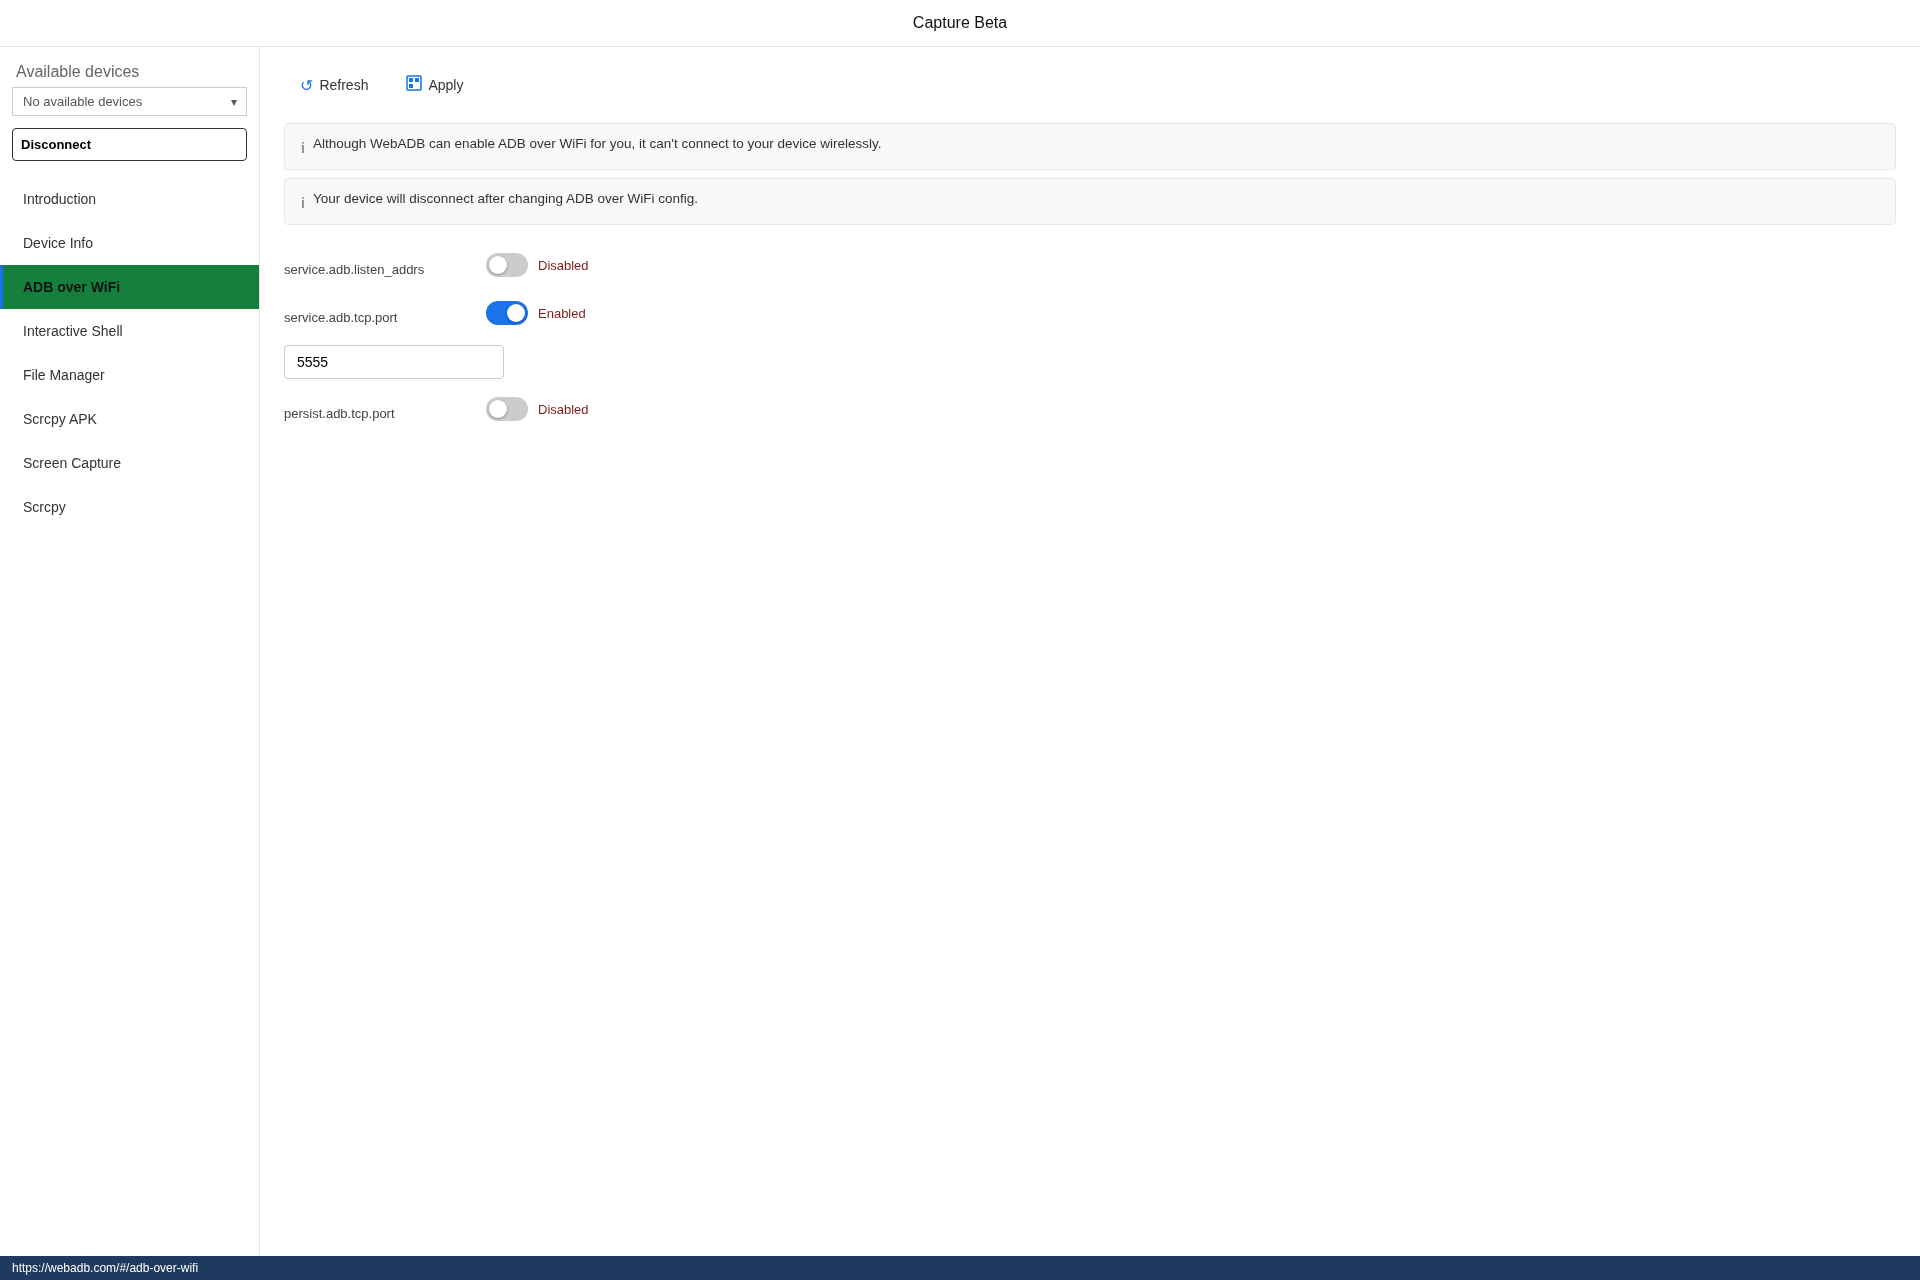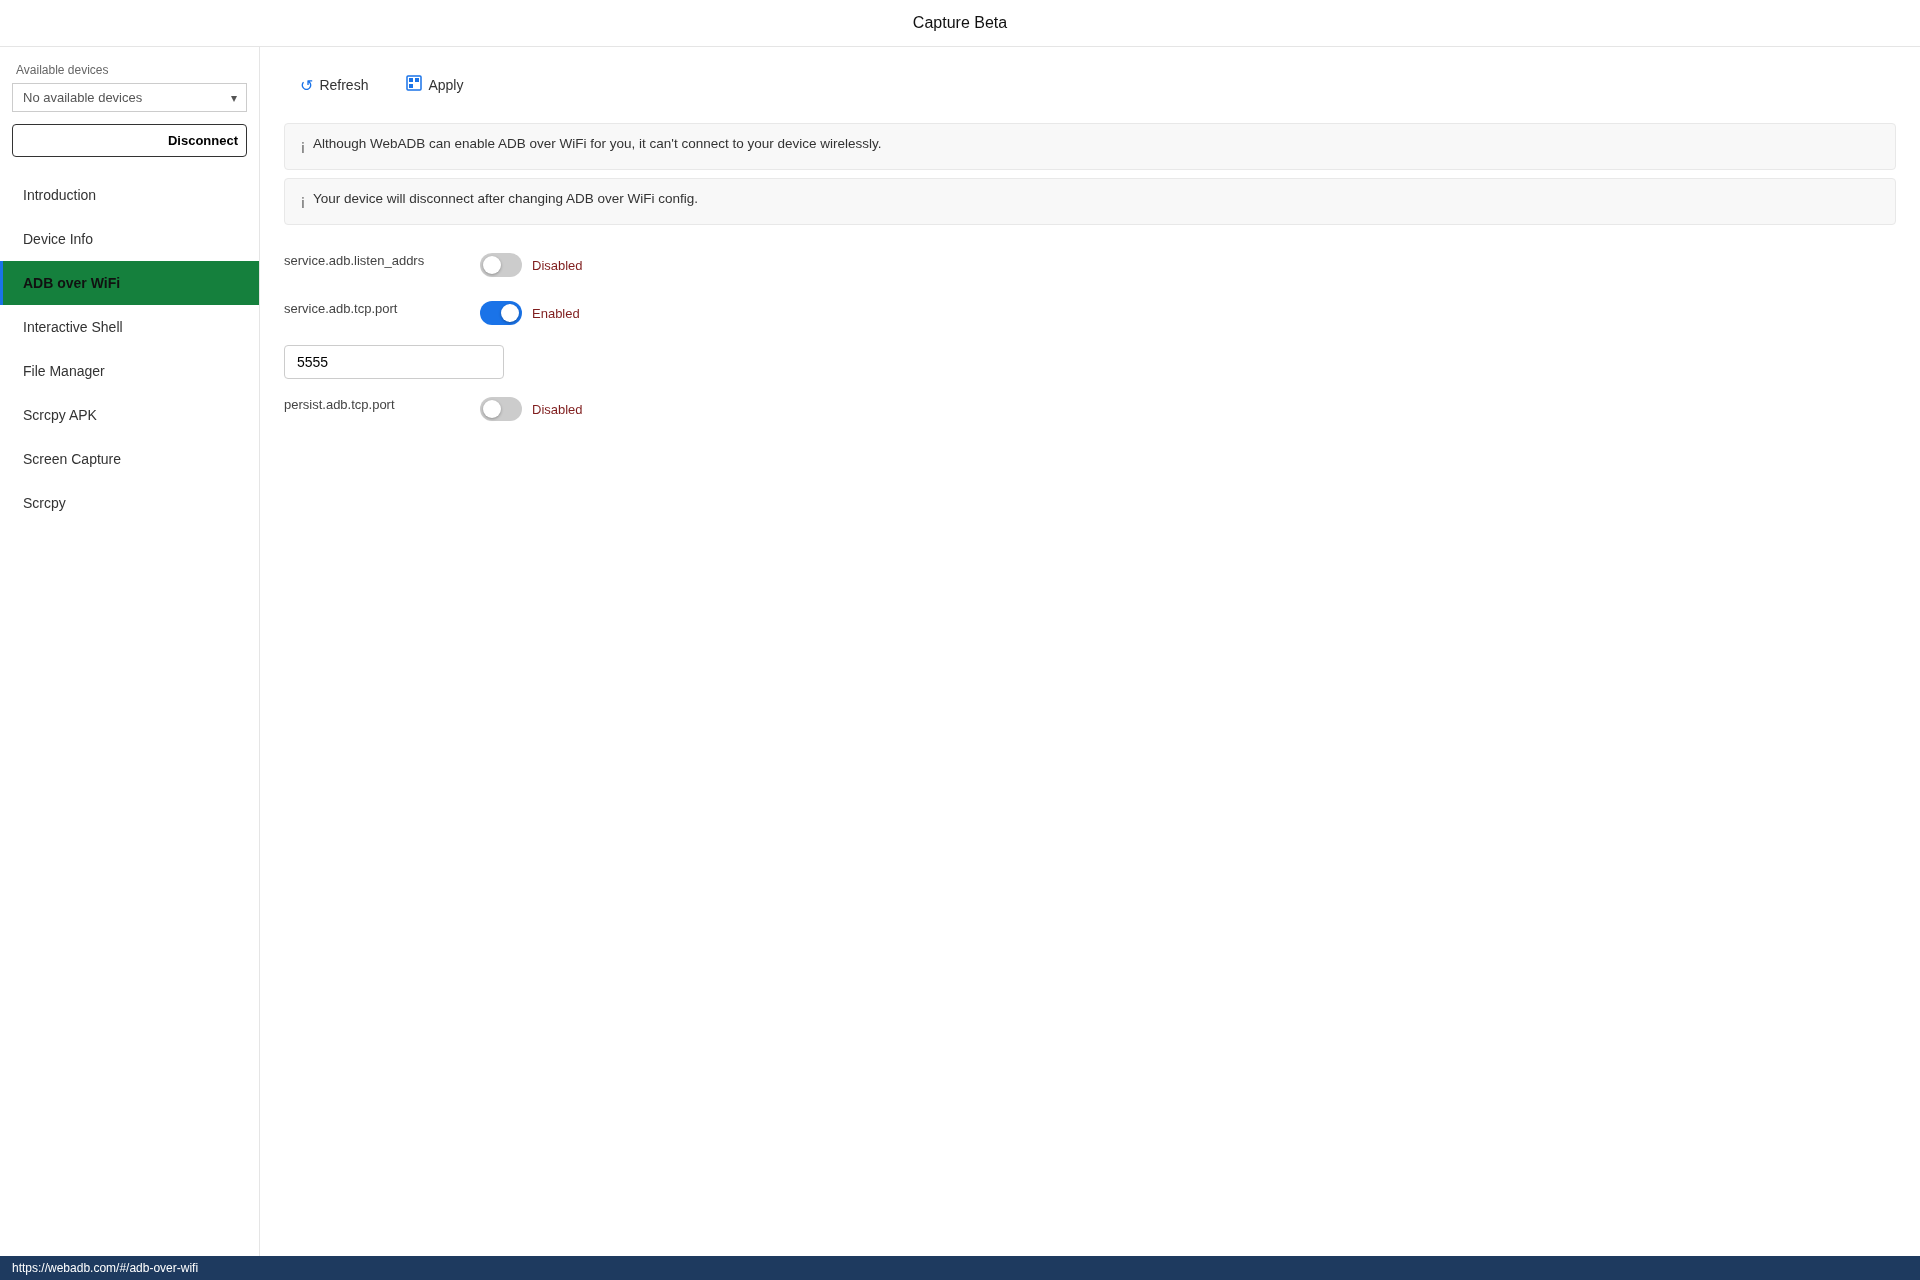--- a/index.html
+++ b/index.html
@@ -35,21 +35,21 @@
       width: 260px;
       min-width: 260px;
       border-right: 1px solid #e5e5e5;
       display: flex;
       flex-direction: column;
       padding-top: 12px;
       background: #fff;
     }
 
     .sidebar-section-label {
-      font-size: 12px;
+      font-size: 16px;
       color: #666;
       padding: 4px 16px 6px;
     }
 
     .device-select-wrapper {
       position: relative;
       margin: 0 12px 12px;
     }
 
     .device-select {
@@ -77,21 +77,21 @@
     .disconnect-btn {
       margin: 0 12px 16px;
       padding: 8px;
       border: 1.5px solid #333;
       background: #fff;
       border-radius: 4px;
       font-size: 13px;
       font-weight: 600;
       cursor: pointer;
       width: calc(100% - 24px);
-      text-align: right;
+      text-align: left;
     }
 
     .nav-item {
       padding: 14px 20px;
       cursor: pointer;
       font-size: 14px;
       color: #333;
       border-left: 3px solid transparent;
     }
 
@@ -156,22 +156,22 @@
       flex-shrink: 0;
     }
 
     
     .settings-section {
       margin-top: 16px;
     }
 
     .setting-row {
       display: flex;
-      align-items: flex-start;
-      gap: 16px;
+      align-items: flex-end;
+      gap: 22px;
       padding: 12px 0;
     }
 
     .setting-label {
       font-size: 13px;
       color: #444;
       min-width: 180px;
     }
 
     .toggle-wrapper {

